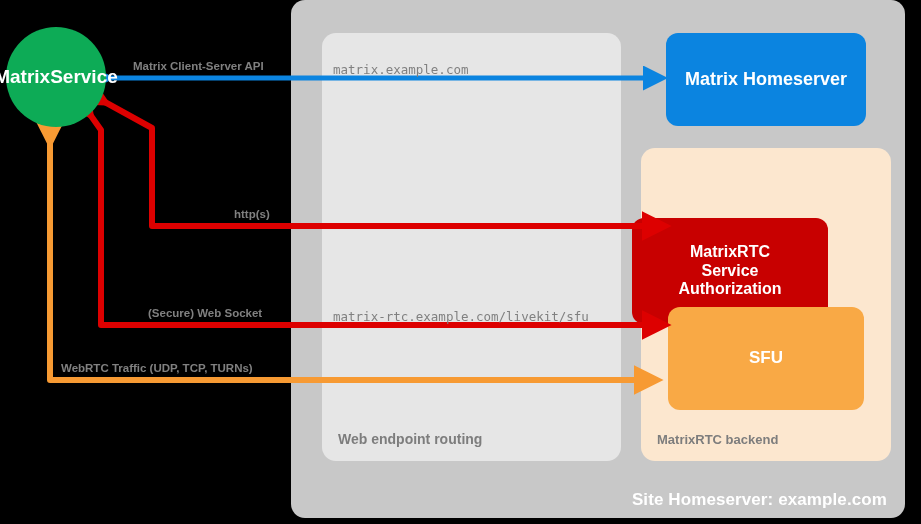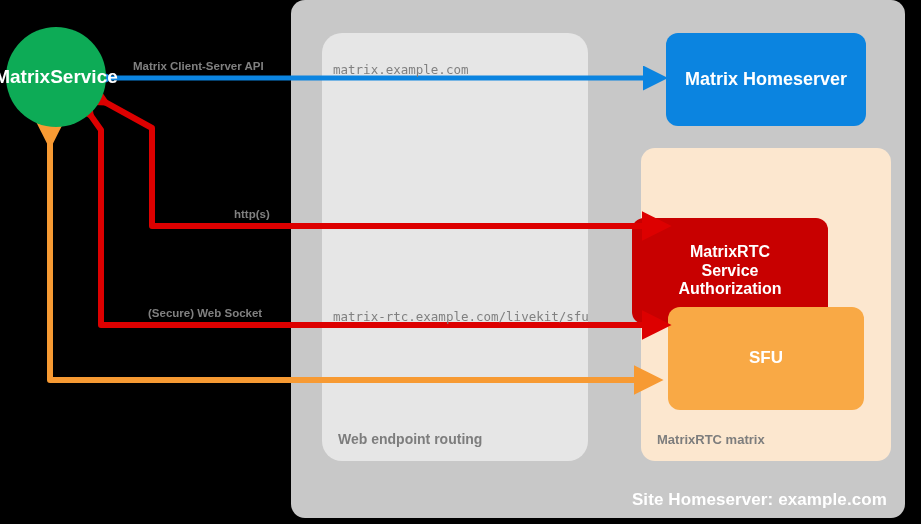--- a/index.html
+++ b/index.html
@@ -35,24 +35,24 @@
     font-weight: bold;
     color: #ffffff;
     letter-spacing: 0.1px;
     white-space: nowrap;
   }
 
   .web-routing {
     position: absolute;
     left: 322px;
     top: 33px;
-    width: 266px;
+    width: 299px;
     height: 428px;
     background: #e6e6e6;
-    border-radius: 20px;
+    border-radius: 14px;
   }
   .web-routing-label {
     position: absolute;
     left: 16px;
     bottom: 14px;
     font-size: 14px;
     font-weight: bold;
     color: #7d7d7d;
     white-space: nowrap;
   }
@@ -182,21 +182,21 @@
 
   <div class="site-deployment">
     <div class="site-deployment-label">Site Homeserver: example.com</div>
   </div>
 
   <div class="web-routing">
     <div class="web-routing-label">Web endpoint routing</div>
   </div>
 
   <div class="rtc-backend">
-    <div class="rtc-backend-label">MatrixRTC matrix</div>
+    <div class="rtc-backend-label">MatrixRTC backend</div>
   </div>
 
   <svg class="arrow-layer layer-over" viewBox="0 0 921 524" width="921" height="524">
     <defs>
       <marker id="head-blue" markerWidth="5" markerHeight="5" refX="3.4" refY="2.5" orient="auto">
         <path d="M0,0 L5,2.5 L0,5 Z" fill="#0b84e0"></path>
       </marker>
       <marker id="head-red" markerWidth="5" markerHeight="5" refX="3.4" refY="2.5" orient="auto">
         <path d="M0,0 L5,2.5 L0,5 Z" fill="#dd0000"></path>
       </marker>
@@ -229,19 +229,20 @@
   <div class="node-box node-sfu">
     <span>SFU</span>
   </div>
 
   <div class="lbl lbl-traffic" style="left:133px; top:60px;">Matrix Client-Server API</div>
 
   <div class="lbl lbl-traffic" style="left:234px; top:208px;text-align:center;">http(s)</div>
 
   <div class="lbl lbl-traffic" style="left:148px; top:307px;">(Secure) Web Socket</div>
 
+  <div class="lbl lbl-traffic" style="left:61px; top:362px;">WebRTC Traffic (UDP, TCP, TURNs)</div>
 
   <div class="lbl lbl-endpoint" style="left:333px; top:62px;">matrix.example.com</div>
 
 
   <div class="lbl lbl-endpoint" style="left:333px; top:309px;">matrix-rtc.example.com/livekit/sfu</div>
 
 </div>
 
 </body></html>

